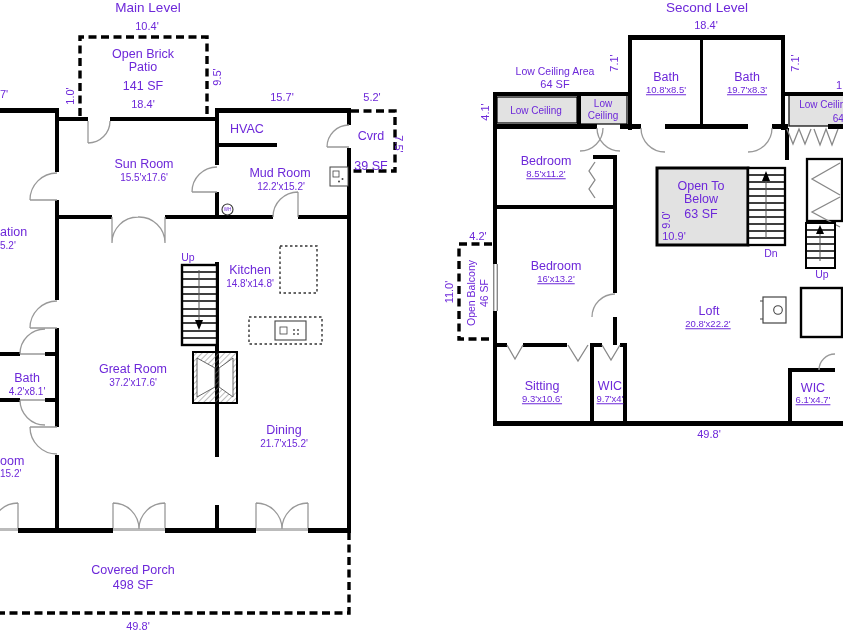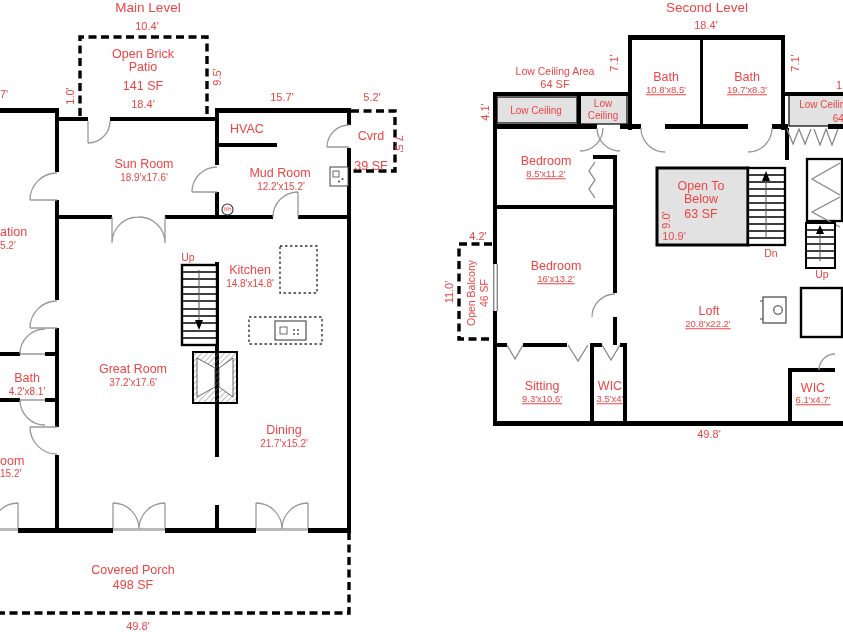--- a/index.html
+++ b/index.html
@@ -1,17 +1,17 @@
 <!DOCTYPE html>
 <html><head>
 <meta charset="utf-8">
 <style>
   html,body{margin:0;padding:0;background:#fff;}
   #screen{position:relative;width:843px;height:632px;overflow:hidden;background:#ffffff;
-          font-family:"Liberation Sans", sans-serif;color:#ef4444;}
+          font-family:"Liberation Sans", sans-serif;color:#6d28d9;}
   #plan-svg{position:absolute;left:0;top:0;}
   .lbl{position:absolute;transform:translate(-50%,-50%);white-space:nowrap;text-align:center;line-height:1;}
   .edge{position:absolute;transform:translateY(-50%);white-space:nowrap;line-height:1;}
   .rot{transform:translate(-50%,-50%) rotate(-90deg);}
   .rotcw{transform:translate(-50%,-50%) rotate(90deg);}
   .s13{font-size:13.5px;}
   .s13c{font-size:13px;}
   .s12{font-size:12.5px;}
   .s11{font-size:11px;}
   .s105{font-size:10.5px;}
@@ -229,21 +229,21 @@
 <div class="lbl s11 rot" style="left:217px;top:77px">9.5'</div>
 <div class="edge s11" style="left:0px;top:94px">7'</div>
 <div class="lbl s11 rot" style="left:70px;top:96px">1.0'</div>
 <div class="lbl s11" style="left:282px;top:97px">15.7'</div>
 <div class="lbl s11" style="left:372px;top:97px">5.2'</div>
 <div class="lbl s12" style="left:247px;top:129px">HVAC</div>
 <div class="lbl s12" style="left:371px;top:136px">Cvrd</div>
 <div class="lbl s12" style="left:371px;top:166px">39 SF</div>
 <div class="lbl s11 rotcw" style="left:398px;top:144px">7.5'</div>
 <div class="lbl s12" style="left:144px;top:164px">Sun Room</div>
-<div class="lbl s10" style="left:144px;top:178px">18.9'x17.6'</div>
+<div class="lbl s10" style="left:144px;top:178px">15.5'x17.6'</div>
 <div class="lbl s12" style="left:280px;top:173px">Mud Room</div>
 <div class="lbl s10" style="left:281px;top:187px">12.2'x15.2'</div>
 <div class="edge s12" style="left:0px;top:232px">ation</div>
 <div class="edge s10" style="left:0px;top:246px">5.2'</div>
 <div class="lbl s105" style="left:188px;top:257px">Up</div>
 <div class="lbl s45" style="left:227.5px;top:209.5px">WH</div>
 <div class="lbl s12" style="left:250px;top:270px">Kitchen</div>
 <div class="lbl s10" style="left:250px;top:284px">14.8'x14.8'</div>
 <div class="lbl s12" style="left:133px;top:369px">Great Room</div>
 <div class="lbl s10" style="left:133px;top:383px">37.2'x17.6'</div>
@@ -287,18 +287,18 @@
 <div class="lbl s105 rot" style="left:471px;top:293px">Open Balcony</div>
 <div class="lbl s105 rot" style="left:484px;top:293px">46 SF</div>
 <div class="lbl s12" style="left:556px;top:266px">Bedroom</div>
 <div class="lbl s95" style="left:556px;top:279px">16'x13.2'</div>
 <div class="lbl s12" style="left:709px;top:311px">Loft</div>
 <div class="lbl s95" style="left:708px;top:324px">20.8'x22.2'</div>
 <div class="lbl s105" style="left:822px;top:274px">Up</div>
 <div class="lbl s12" style="left:542px;top:386px">Sitting</div>
 <div class="lbl s95" style="left:542px;top:399px">9.3'x10.6'</div>
 <div class="lbl s12" style="left:610px;top:386px">WIC</div>
-<div class="lbl s95" style="left:610px;top:399px">3.5'x4'</div>
+<div class="lbl s95" style="left:610px;top:399px">9.7'x4'</div>
 <div class="lbl s12" style="left:813px;top:388px">WIC</div>
 <div class="lbl s95" style="left:813px;top:400px">6.1'x4.7'</div>
 <div class="lbl s11" style="left:709px;top:434px">49.8'</div>
 
 </div>
 
 </body></html>

